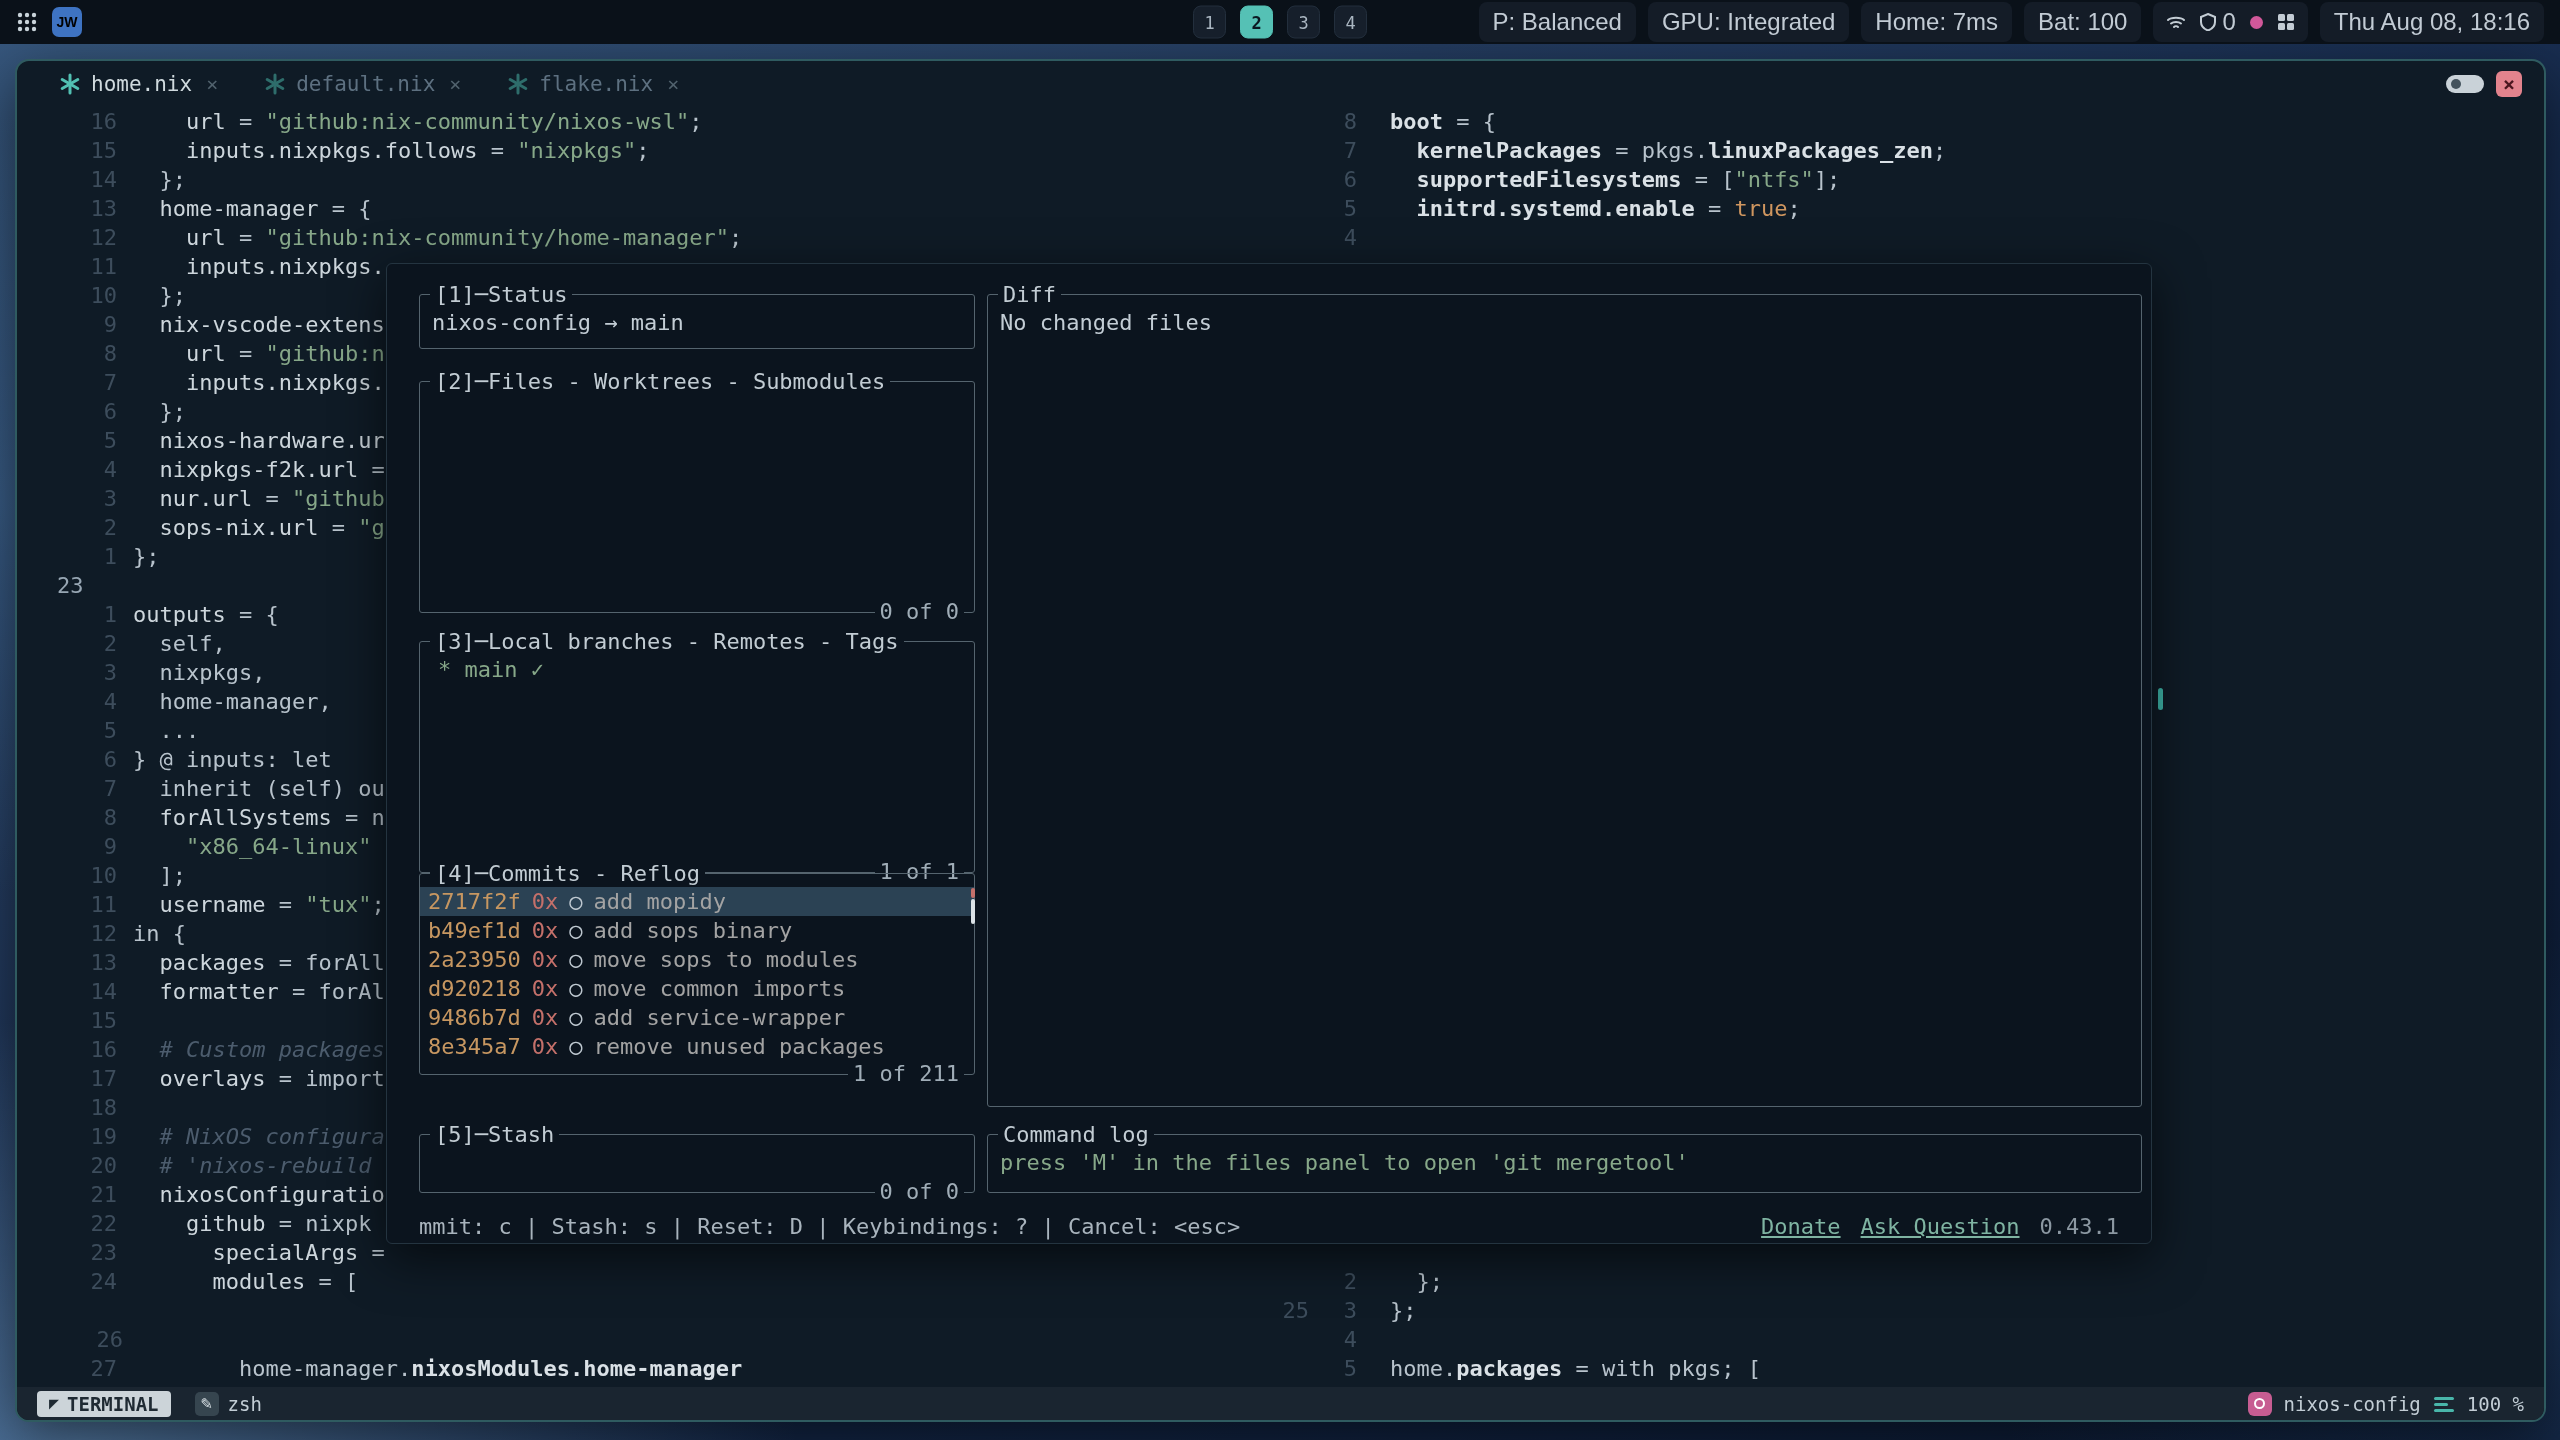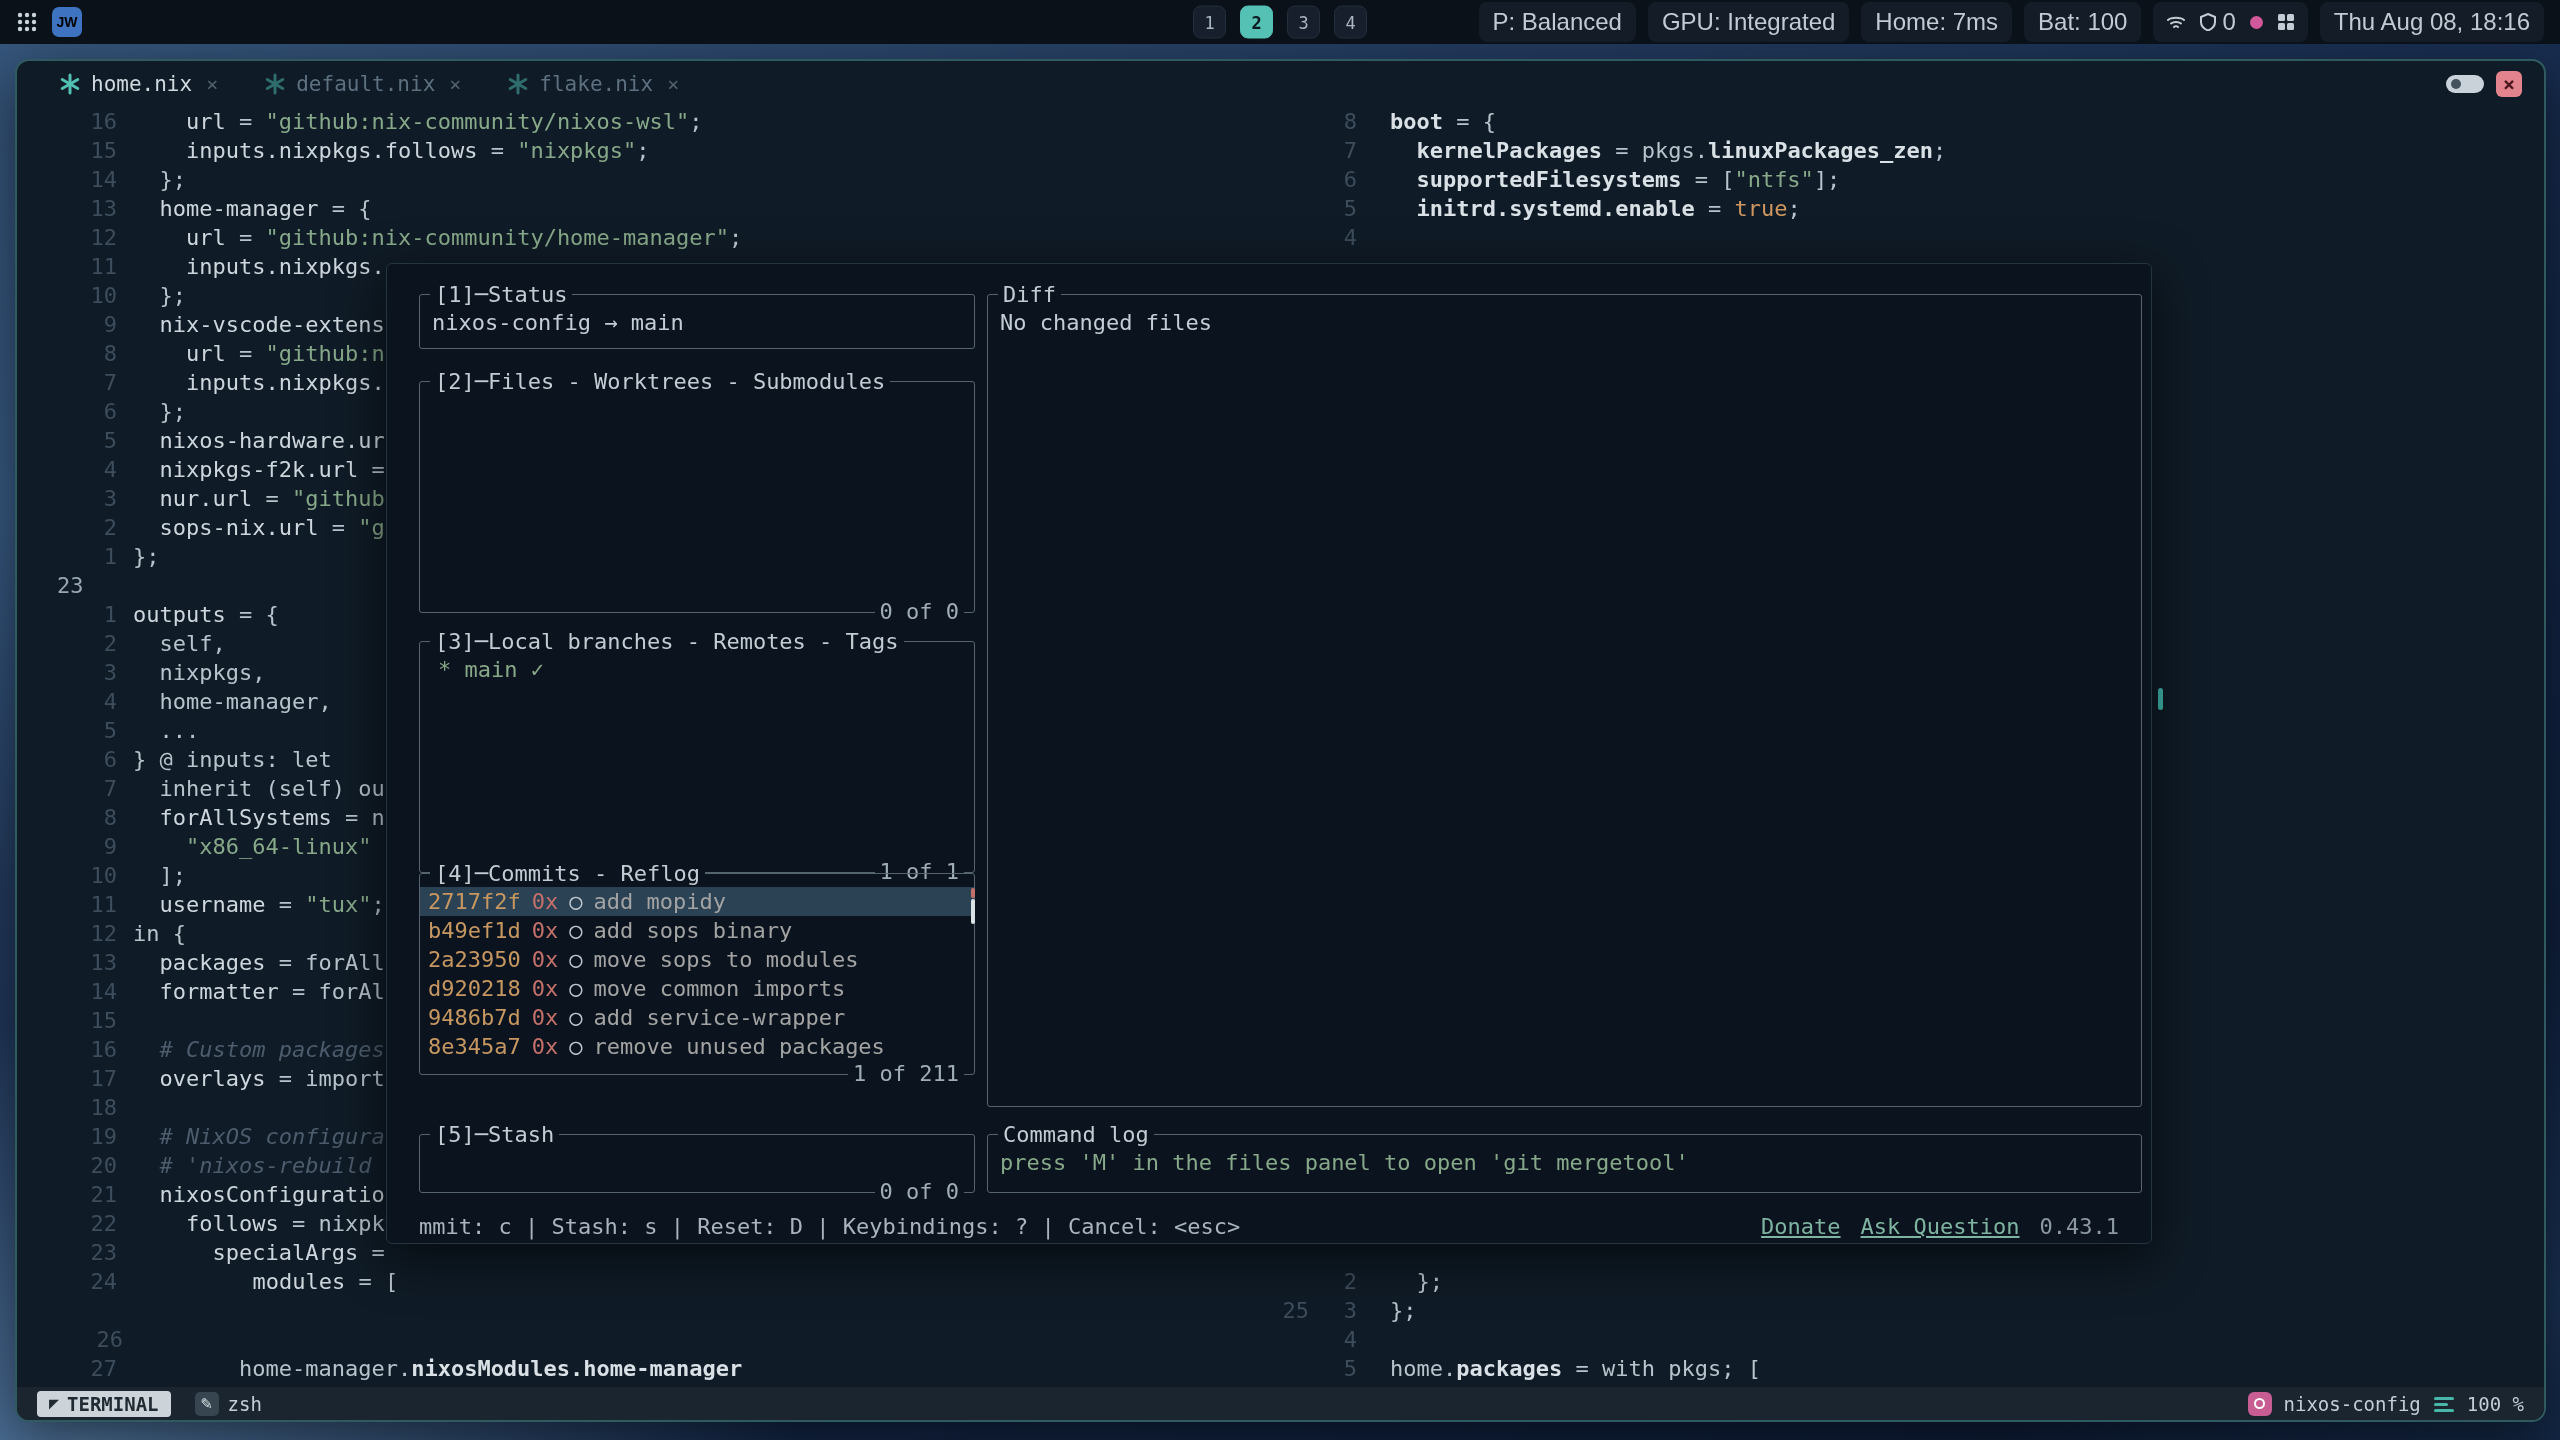--- a/index.html
+++ b/index.html
@@ -231,23 +231,23 @@
         <div class="erow" style="top: 812px;"><span class="gut">12</span><span class="codeln"><span class="c-fg">in {</span></span></div>
         <div class="erow" style="top: 841px;"><span class="gut">13</span><span class="codeln"><span class="c-fg">  </span><span class="c-pr">packages</span><span class="c-fg"> = forAll</span></span></div>
         <div class="erow" style="top: 870px;"><span class="gut">14</span><span class="codeln"><span class="c-fg">  </span><span class="c-pr">formatter</span><span class="c-fg"> = forAl</span></span></div>
         <div class="erow" style="top: 899px;"><span class="gut">15</span><span class="codeln"></span></div>
         <div class="erow" style="top: 928px;"><span class="gut">16</span><span class="codeln"><span class="c-cm">  # Custom packages</span></span></div>
         <div class="erow" style="top: 957px;"><span class="gut">17</span><span class="codeln"><span class="c-fg">  </span><span class="c-pr">overlays</span><span class="c-fg"> = import</span></span></div>
         <div class="erow" style="top: 986px;"><span class="gut">18</span><span class="codeln"></span></div>
         <div class="erow" style="top: 1015px;"><span class="gut">19</span><span class="codeln"><span class="c-cm">  # NixOS configura</span></span></div>
         <div class="erow" style="top: 1044px;"><span class="gut">20</span><span class="codeln"><span class="c-cm">  # 'nixos-rebuild</span></span></div>
         <div class="erow" style="top: 1073px;"><span class="gut">21</span><span class="codeln"><span class="c-fg">  </span><span class="c-pr">nixosConfiguratio</span></span></div>
-        <div class="erow" style="top: 1102px;"><span class="gut">22</span><span class="codeln"><span class="c-fg">    </span><span class="c-pr">follows</span><span class="c-fg"> = nixpk</span></span></div>
+        <div class="erow" style="top: 1102px;"><span class="gut">22</span><span class="codeln"><span class="c-fg">    </span><span class="c-pr">github</span><span class="c-fg"> = nixpk</span></span></div>
         <div class="erow" style="top: 1131px;"><span class="gut">23</span><span class="codeln"><span class="c-fg">      </span><span class="c-pr">specialArgs</span><span class="c-fg"> =</span></span></div>
-        <div class="erow" style="top: 1160px; gap: 40px;"><span class="gut">24</span><span class="codeln"><span class="c-fg">      </span><span class="c-pr">modules</span><span class="c-fg"> = [</span></span></div>
+        <div class="erow" style="top: 1160px;"><span class="gut">24</span><span class="codeln"><span class="c-fg">      </span><span class="c-pr">modules</span><span class="c-fg"> = [</span></span></div>
         <div class="erow" style="top: 1189px; flex-direction: column;"><span class="gut">25</span><span class="codeln"><span class="c-fg">        ./hosts/canopus</span></span></div>
         <div class="erow" style="top: 1218px; margin-left: 6px;"><span class="gut">26</span><span class="codeln"></span></div>
         <div class="erow" style="top: 1247px;"><span class="gut">27</span><span class="codeln"><span class="c-fg">        home-manager.</span><span class="c-pb">nixosModules.home-manager</span></span></div>
       </div>
     <div id="paneR" class="pane">
         <div class="erow" style="top: 0px;"><span class="gut">8</span><span class="codeln"><span class="c-pb">boot</span><span class="c-fg"> = {</span></span></div>
         <div class="erow" style="top: 29px;"><span class="gut">7</span><span class="codeln"><span class="c-fg">  </span><span class="c-pb">kernelPackages</span><span class="c-fg"> = pkgs.</span><span class="c-pb">linuxPackages_zen</span><span class="c-fg">;</span></span></div>
         <div class="erow" style="top: 58px;"><span class="gut">6</span><span class="codeln"><span class="c-fg">  </span><span class="c-pb">supportedFilesystems</span><span class="c-fg"> = [</span><span class="c-st">"ntfs"</span><span class="c-fg">];</span></span></div>
         <div class="erow" style="top: 87px;"><span class="gut">5</span><span class="codeln"><span class="c-fg">  </span><span class="c-pb">initrd.systemd.enable</span><span class="c-fg"> = </span><span class="c-or">true</span><span class="c-fg">;</span></span></div>
         <div class="erow" style="top: 116px;"><span class="gut">4</span><span class="codeln"></span></div>

